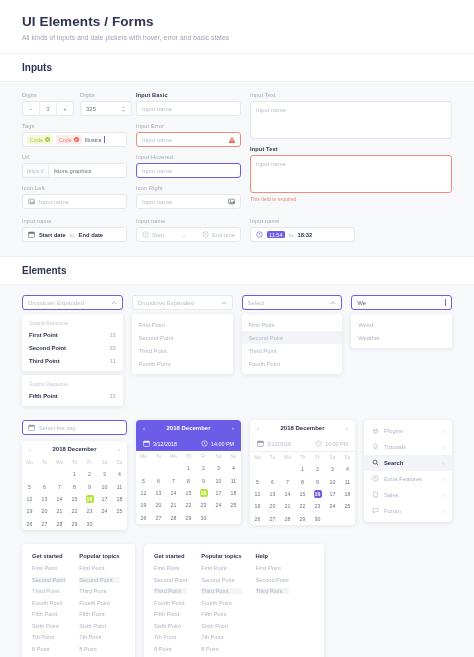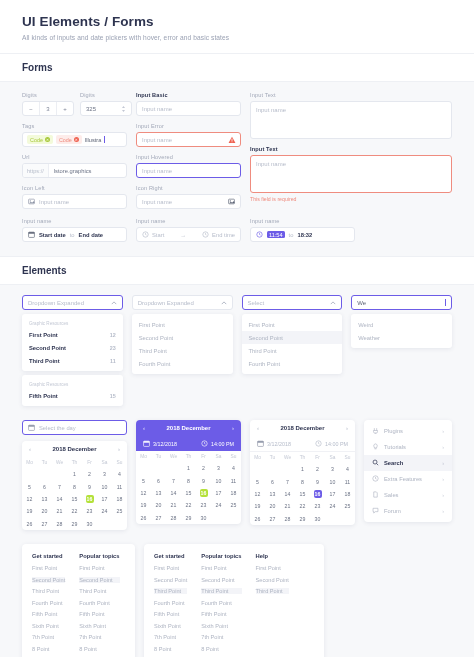--- a/index.html
+++ b/index.html
@@ -121,21 +121,21 @@
 <body>
 
 <div class="page">
 
   <div class="header">
     <h1>UI Elements / Forms</h1>
     <p>All kinds of inputs and date pickers with hover, error and basic states</p>
   </div>
 
   <div class="band">
-    <h2>Forms</h2>
+    <h2>Inputs</h2>
   </div>
 
   <div class="section-body">
     <div class="row">
 
       <div class="col" style="width:105px">
 
         <div class="row" style="gap:6px">
           <div>
             <span class="lbl">Digits</span>

